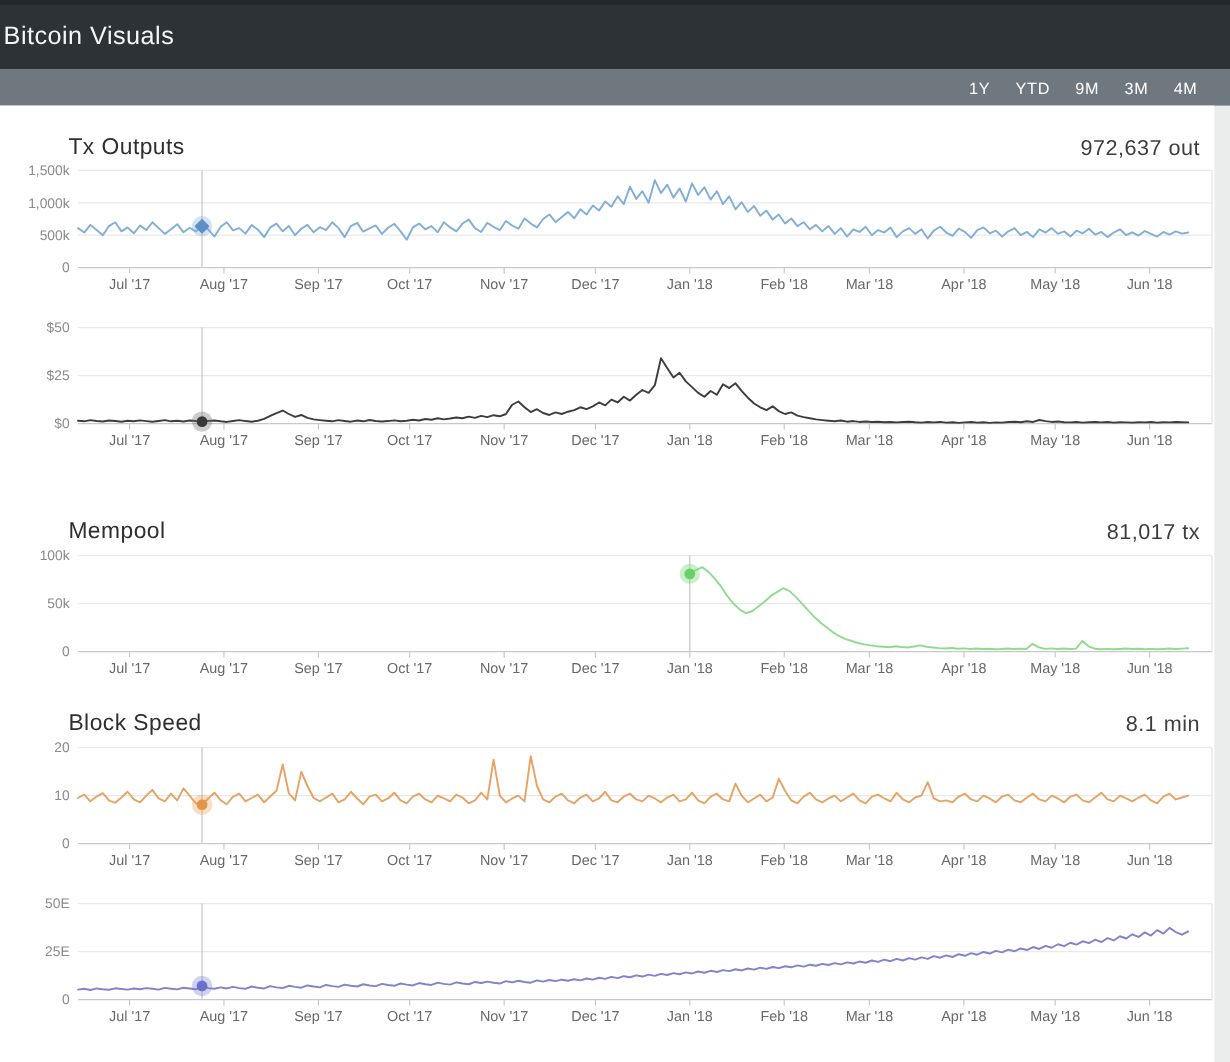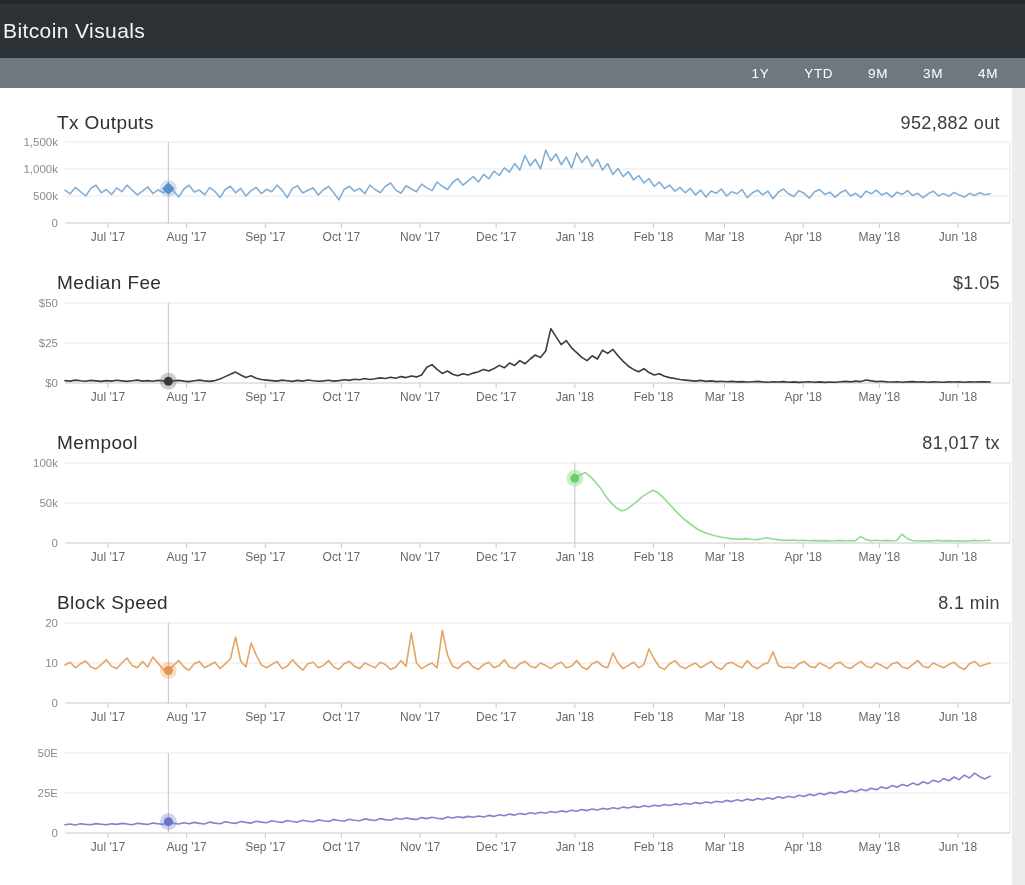--- a/index.html
+++ b/index.html
@@ -12,21 +12,21 @@
   .app-header {
     height:58px; background:#2d3237; border-top:4px solid #24282c;
     display:flex; align-items:center; padding-left:3px; width:1025px;
   }
   .app-header h1 {
     color:#f4f5f5; font-size:21px; font-weight:400; letter-spacing:0.4px;
   }
   .toolbar {
     height:30px; background:#6f787f; width:1025px;
     display:flex; align-items:center; justify-content:flex-end;
-    padding-right:24px; gap:29px;
+    padding-right:24px; gap:15px;
   }
   .range-btn {
     color:#ffffff; font-size:13.5px; letter-spacing:0.6px; cursor:pointer;
     background:none; border:none; font-family:inherit; padding:2px 3px;
   }
   .main {
     width:1012px; background:#ffffff; min-height:789px; padding-top:2px;
   }
   .chart-block { height:160px; padding-top:14px; }
   .chart-head {
@@ -53,21 +53,21 @@
   <button class="range-btn">9M</button>
   <button class="range-btn">3M</button>
   <button class="range-btn">4M</button>
 </nav>
 
 <main class="main">
 
   <section class="chart-block">
     <div class="chart-head">
       <span class="chart-title">Tx Outputs</span>
-      <span class="chart-value">952,882 out</span>
+      <span class="chart-value">972,637 out</span>
     </div>
     <svg class="chart" width="1012" height="114">
         <line x1="65" y1="89" x2="1010" y2="89" stroke="#c9c9c9" stroke-width="1"></line>
         <text x="58" y="93" text-anchor="end" class="ytick-label">0</text>
         <line x1="65" y1="62" x2="1010" y2="62" stroke="#e9e9e9" stroke-width="1"></line>
         <text x="58" y="66" text-anchor="end" class="ytick-label">500k</text>
         <line x1="65" y1="35" x2="1010" y2="35" stroke="#e9e9e9" stroke-width="1"></line>
         <text x="58" y="39" text-anchor="end" class="ytick-label">1,000k</text>
         <line x1="65" y1="8" x2="1010" y2="8" stroke="#e9e9e9" stroke-width="1"></line>
         <text x="58" y="12" text-anchor="end" class="ytick-label">1,500k</text>
@@ -97,24 +97,20 @@
         <line x1="958.025" y1="89" x2="958.025" y2="94" stroke="#c9c9c9" stroke-width="1"></line>
         <text x="958.025" y="107" text-anchor="middle" class="xtick-label">Jun '18</text>
         <line x1="168.36927374301675" y1="8" x2="168.36927374301675" y2="89" stroke="#c6c6c6" stroke-width="1"></line>
         <polyline points="65.0,56.1 70.2,59.8 75.3,53.4 80.5,57.7 85.7,62.0 90.8,54.4 96.0,51.2 101.2,58.8 106.3,55.5 111.5,60.4 116.7,53.9 121.9,57.7 127.0,51.2 132.2,56.1 137.4,60.9 142.5,57.1 147.7,52.8 152.9,59.6 158.0,55.8 163.2,58.8 168.4,54.6 173.5,57.1 178.7,63.1 183.9,55.0 189.0,51.2 194.2,58.0 199.4,56.1 204.5,60.7 209.7,53.6 214.9,57.4 220.1,63.6 225.2,55.5 230.4,52.3 235.6,58.8 240.7,54.4 245.9,62.0 251.1,56.6 256.2,53.4 261.4,59.6 266.6,55.3 271.7,57.7 276.9,51.2 282.1,56.1 287.2,63.6 292.4,54.4 297.6,51.7 302.7,59.0 307.9,56.3 313.1,53.9 318.3,60.9 323.4,55.8 328.6,52.5 333.8,58.8 338.9,65.8 344.1,55.5 349.3,52.3 354.4,57.1 359.6,54.4 364.8,59.6 369.9,51.2 375.1,55.5 380.3,58.8 385.4,52.3 390.6,49.0 395.8,56.1 401.0,59.3 406.1,51.7 411.3,55.0 416.5,57.7 421.6,50.1 426.8,53.9 432.0,56.6 437.1,48.0 442.3,52.3 447.5,55.5 452.6,48.5 457.8,44.7 463.0,51.2 468.1,46.9 473.3,42.6 478.5,48.0 483.6,40.4 488.8,44.7 494.0,37.2 499.2,41.5 504.3,33.9 509.5,38.2 514.7,29.6 519.8,36.1 525.0,21.5 530.2,31.8 535.3,25.3 540.5,35.0 545.7,16.1 550.8,26.9 556.0,19.9 561.2,30.7 566.3,23.1 571.5,33.9 576.7,18.8 581.8,28.5 587.0,22.0 592.2,32.3 597.4,25.3 602.5,36.1 607.7,29.6 612.9,40.4 618.0,34.5 623.2,42.6 628.4,37.7 633.5,45.8 638.7,41.5 643.9,49.0 649.0,44.7 654.2,52.3 659.4,48.0 664.5,54.4 669.7,51.2 674.9,57.1 680.0,53.4 685.2,58.8 690.4,54.4 695.6,60.9 700.7,56.1 705.9,63.1 711.1,57.1 716.2,59.3 721.4,55.0 726.6,62.0 731.7,57.7 736.9,59.8 742.1,55.5 747.2,63.6 752.4,58.8 757.6,56.1 762.7,60.9 767.9,57.1 773.1,64.7 778.2,58.2 783.4,55.0 788.6,59.8 793.8,62.5 798.9,56.6 804.1,59.3 809.3,64.2 814.4,57.7 819.6,55.5 824.8,60.4 829.9,58.2 835.1,63.1 840.3,58.8 845.4,56.1 850.6,62.0 855.8,59.3 860.9,63.6 866.1,57.1 871.3,59.8 876.4,56.1 881.6,60.9 886.8,58.8 892.0,63.1 897.1,58.2 902.3,60.4 907.5,56.6 912.6,61.5 917.8,59.3 923.0,63.6 928.1,59.8 933.3,57.1 938.5,62.0 943.6,59.6 948.8,62.3 954.0,58.5 959.1,60.9 964.3,63.1 969.5,59.3 974.6,61.5 979.8,58.8 985.0,60.7 990.2,59.8" fill="none" stroke="#82afd7" stroke-width="1.6" stroke-linejoin="round" stroke-linecap="round"></polyline>
         <circle cx="168.36927374301675" cy="54.602" r="8.5" fill="rgba(130,170,215,0.35)"></circle>
         <rect x="163.86927374301675" y="50.102" width="9" height="9" rx="1" fill="#5b90c8" transform="rotate(45 168.36927374301675 54.602)"></rect>
       </svg>
   </section>
 
   <section class="chart-block">
-    <div class="chart-head">
-      <span class="chart-title">Median Fee</span>
-      <span class="chart-value">$1.05</span>
-    </div>
     <svg class="chart" width="1012" height="114">
         <line x1="65" y1="89" x2="1010" y2="89" stroke="#c9c9c9" stroke-width="1"></line>
         <text x="58" y="93" text-anchor="end" class="ytick-label">$0</text>
         <line x1="65" y1="49" x2="1010" y2="49" stroke="#e9e9e9" stroke-width="1"></line>
         <text x="58" y="53" text-anchor="end" class="ytick-label">$25</text>
         <line x1="65" y1="9" x2="1010" y2="9" stroke="#e9e9e9" stroke-width="1"></line>
         <text x="58" y="13" text-anchor="end" class="ytick-label">$50</text>
         <line x1="1010" y1="9" x2="1010" y2="89" stroke="#e3e3e3" stroke-width="1"></line>
         <line x1="107.9975" y1="89" x2="107.9975" y2="94" stroke="#c9c9c9" stroke-width="1"></line>
         <text x="107.9975" y="107" text-anchor="middle" class="xtick-label">Jul '17</text>

